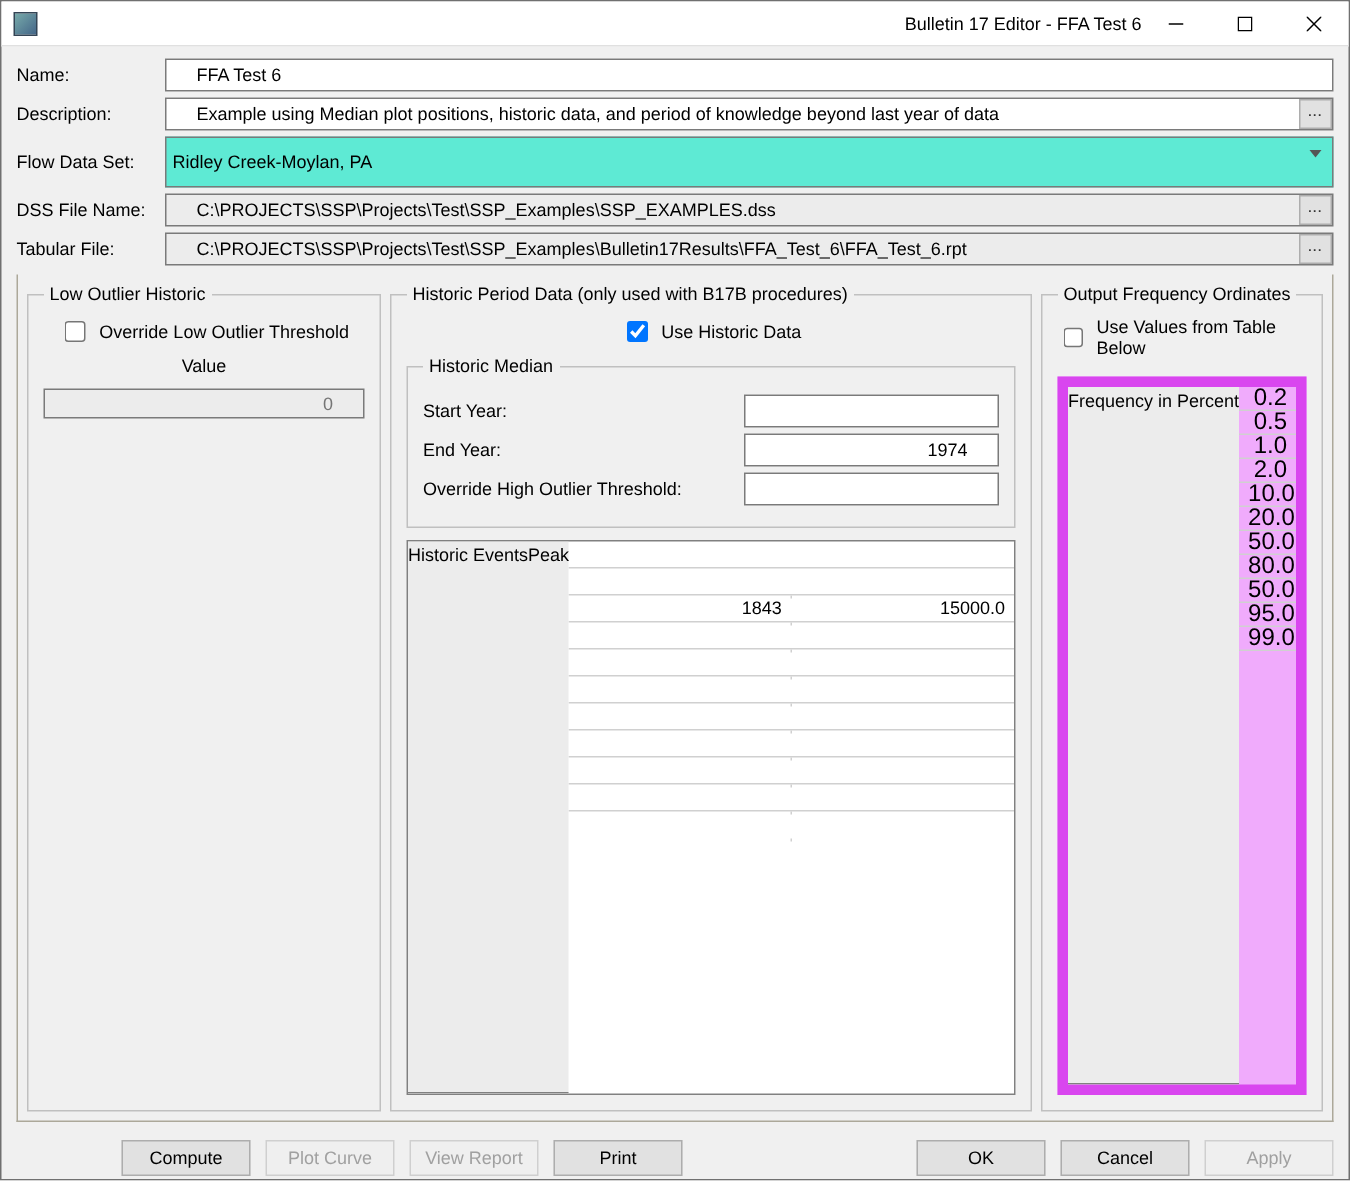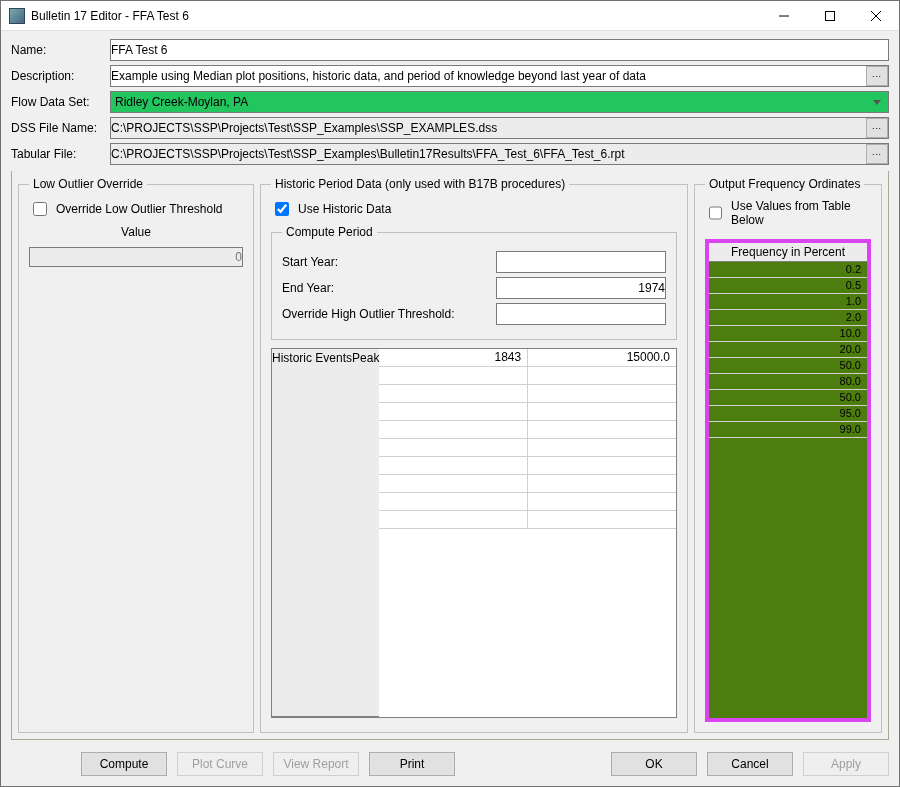--- a/index.html
+++ b/index.html
@@ -1,70 +1,70 @@
 <!DOCTYPE html>
 <html><head>
 <meta charset="utf-8">
 <style>
   * { box-sizing: border-box; font-family: "Segoe UI", Tahoma, sans-serif; font-size: 12px; }
   body { margin:0; background:#fff; }
   .window { width:900px; height:787px; border:1px solid #707070; background:#f0f0f0; display:flex; flex-direction:column; }
   .titlebar { height:30px; background:#fff; display:flex; align-items:center; border-bottom:1px solid #e0e0e0; }
   .titlebar .icon { width:16px; height:16px; margin:0 6px 0 8px; background:linear-gradient(135deg,#7aa 0%,#468 100%); border:1px solid #345; }
-  .titlebar .title { flex:1; color:#000; }
+  .titlebar .title { flex:1; color:#000;text-align:right; }
   .winbtns { display:flex; height:100%; }
   .winbtn { width:46px; height:29px; display:flex; align-items:center; justify-content:center; color:#000; }
   .winbtn svg { width:10px; height:10px; }
 
   .content { flex:1; padding:8px 10px 4px 10px; display:flex; flex-direction:column; }
   .form-rows { display:grid; grid-template-columns:95px 1fr; row-gap:4px; column-gap:4px; align-items:center; margin-bottom:6px; }
   .form-rows label { color:#000; }
-  .txt { height:22px; border:1px solid #7a7a7a; background:#fff; padding:2px 0; width:100%; }
+  .txt { height:22px; border:1px solid #7a7a7a; background:#fff; padding:2px 20px; width:100%; }
   .txt.readonly { background:#ececec; }
   .combo-wrap, .browse-wrap { position:relative; }
   .browse-wrap .txt { padding-right:26px; }
   .browse-btn { position:absolute; right:1px; top:1px; width:22px; height:20px; border:1px solid #adadad; background:#e1e1e1; display:flex; align-items:center; justify-content:center; }
   .browse-btn span { letter-spacing:1px; font-weight:bold; color:#333; font-size:8px; position:relative; top:-2px; }
   .combo-wrap::after { content:""; position:absolute; right:8px; top:9px; width:0;height:0;border-left:4px solid transparent;border-right:4px solid transparent;border-top:5px solid #555; pointer-events:none;}
-  select.combo { width:100%; height:22px; border:1px solid #7a7a7a; background:#22c55e; padding:1px 4px; appearance:none; }
+  select.combo { width:100%; height:34px; border:1px solid #7a7a7a; background:#5eead4; padding:1px 4px; appearance:none; }
 
   .tabs { display:flex; border-bottom:1px solid #aca899; margin-top:2px; }
   .tab { padding:3px 10px 4px 10px; border:1px solid #aca899; border-bottom:none; background:#f0f0f0; margin-right:-1px; position:relative; top:1px; color:#000;}
   .tab.active { background:#f0f0f0; border-bottom:1px solid #f0f0f0; z-index:2; }
   .tab.disabled { color:#a0a0a0; }
   .tabpanel { flex:1; border:1px solid #aca899; border-top:none; padding:6px; display:flex; gap:6px; }
 
   fieldset { border:1px solid #c0c0c0; padding:8px 10px 10px 10px; margin:0; }
   legend { padding:0 4px; color:#000; }
   .col-low { width:236px; }
   .col-hist { flex:1; min-width:360px; }
   .col-freq { width:188px; display:flex; flex-direction:column; }
 
-  .chk { display:flex; align-items:center; gap:6px; margin-bottom:6px; }
+  .chk { display:flex; align-items:center; gap:6px; margin-bottom:6px;justify-content:center; }
   .chk input { width:14px; height:14px; }
   .valrow { display:flex; align-items:center; gap:8px;flex-direction:column; }
   .valrow .txt { text-align:right; color:#888; }
   .hp-row { display:flex; align-items:center; margin:4px 0; gap:6px; }
   .hp-row label { flex:1; }
   .hp-row .txt { width:170px; text-align:right; }
 
   .grid-wrap { margin-top:8px; border:1px solid #808080; height:370px; background:#fff; display:flex; overflow:hidden;}
   .grid-title { text-align:center; border-bottom:1px solid #808080; background:#ececec; padding:2px 0; }
   .grid-head { display:flex; background:#ececec; border-bottom:1px solid #808080; }
   .grid-head div { flex:1; text-align:center; padding:2px 0; border-right:1px solid #808080; }
   .grid-head div:last-child { border-right:none; }
   .grid-body { flex:1; overflow:auto; }
   .grid-row { display:flex; height:18px; border-bottom:1px solid #d0d0d0; }
-  .grid-row div { flex:1; text-align:right; padding:1px 6px; border-right:1px solid #d0d0d0; }
+  .grid-row div { flex:1; text-align:right; padding:1px 6px; border-right:1px solid #d0d0d0;margin-top:36px; }
   .grid-row div:last-child { border-right:none; }
 
-  .freq-grid { margin-top:6px; border:4px solid #d946ef; flex:1; background:#4d7c0f; display:flex; flex-direction:column; overflow:hidden;}
+  .freq-grid { margin-top:6px; border:7px solid #d946ef; flex:1; background:#f0abfc; display:flex; overflow:hidden;}
   .freq-head { text-align:center; background:#ececec; border-bottom:1px solid #808080; padding:2px 0; }
   .freq-body { flex:1; overflow:auto; }
-  .freq-row { height:16px; border-bottom:1px solid #d0d0d0; text-align:right; padding:0 6px; font-size:11px; line-height:15px;}
+  .freq-row { height:16px; border-bottom:1px solid #d0d0d0; text-align:right; padding:0 6px; font-size:16px; line-height:15px;}
 
   .button-bar { display:flex; padding:8px 10px 10px 10px; gap:10px; }
   .button-bar .spacer { flex:1; }
   .btn { width:86px; height:24px; border:1px solid #adadad; background:#e1e1e1; display:flex;align-items:center;justify-content:center; }
   .btn.disabled { color:#a0a0a0; background:#efefef; border-color:#cfcfcf;}
 </style>
 </head>
 <body>
 
 <div class="window">
@@ -125,39 +125,39 @@
         <div class="browse-btn">
             <span>...</span>
           </div>
       </div>
     </div>
 
 
     <div class="tabpanel">
 
       <fieldset class="col-low">
-        <legend>Low Outlier Override</legend>
+        <legend>Low Outlier Historic</legend>
         <label class="chk">
           <input type="checkbox" style="">
           <span>Override Low Outlier Threshold</span>
         </label>
         <div class="valrow">
           <span style="width:40px; text-align:center;">Value</span>
           <input class="txt readonly" readonly="" style="flex: 1 1 0%;" placeholder="0">
         </div>
       </fieldset>
 
       <fieldset class="col-hist">
         <legend>Historic Period Data (only used with B17B procedures)</legend>
         <label class="chk">
           <input type="checkbox" checked="" style="">
           <span>Use Historic Data</span>
         </label>
         <fieldset class="hist-inner">
-          <legend>Compute Period</legend>
+          <legend>Historic Median</legend>
           <div class="hp-row">
             <label>Start Year:</label>
             <input class="txt" value="" style="">
           </div>
           <div class="hp-row">
             <label>End Year:</label>
             <input class="txt" value="1974" style="">
           </div>
           <div class="hp-row">
             <label>Override High Outlier Threshold:</label>

